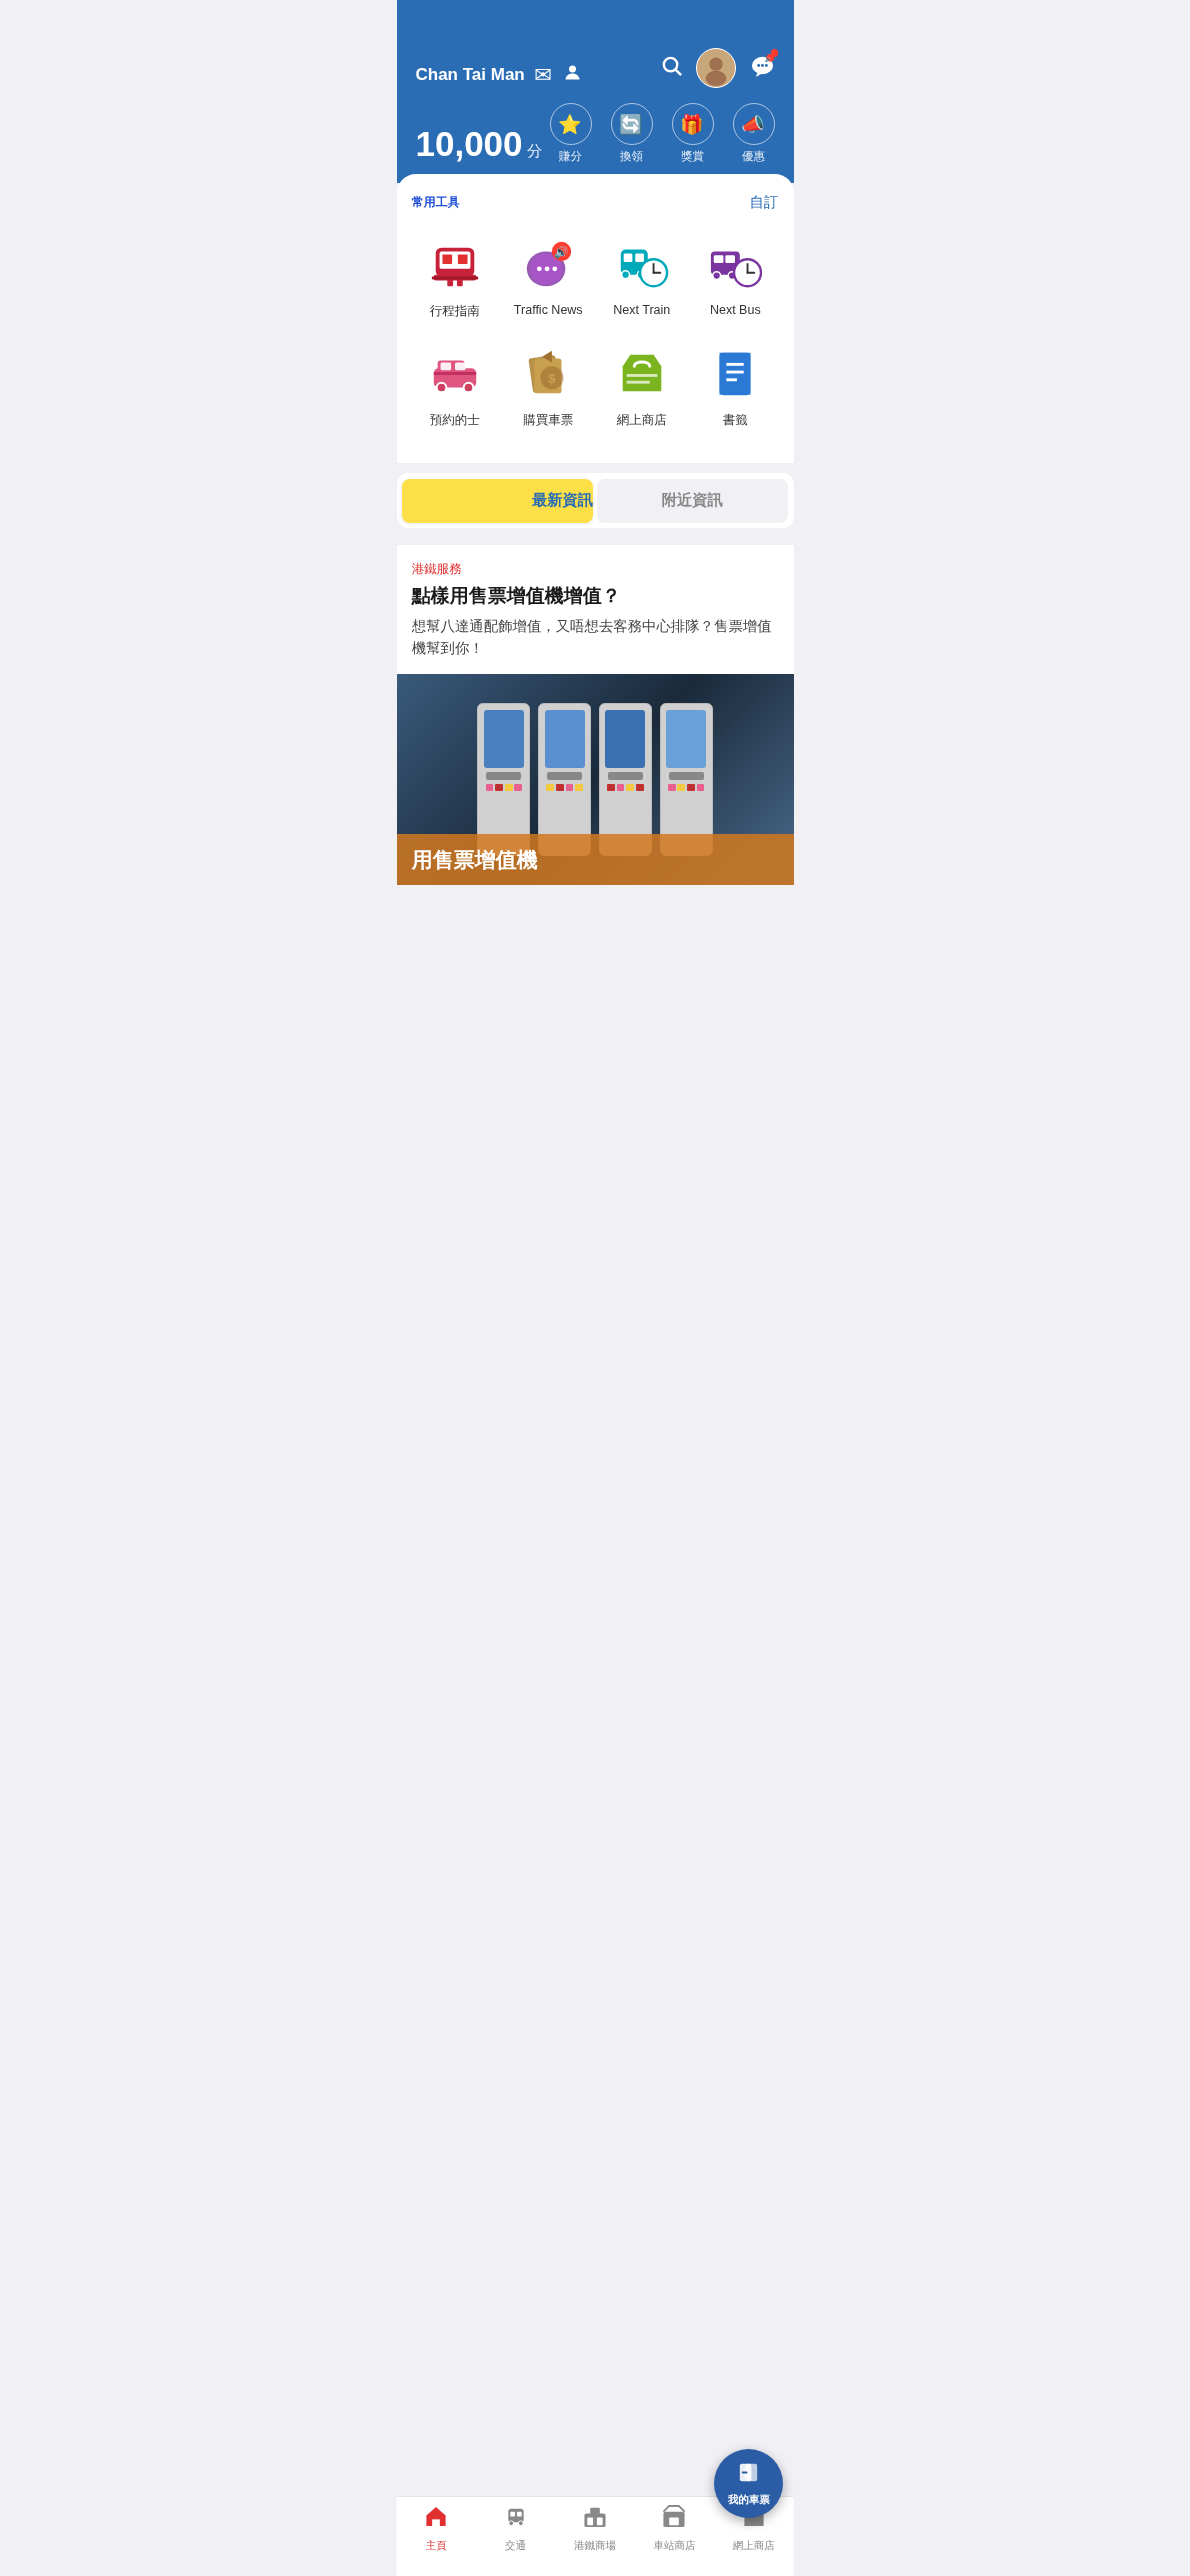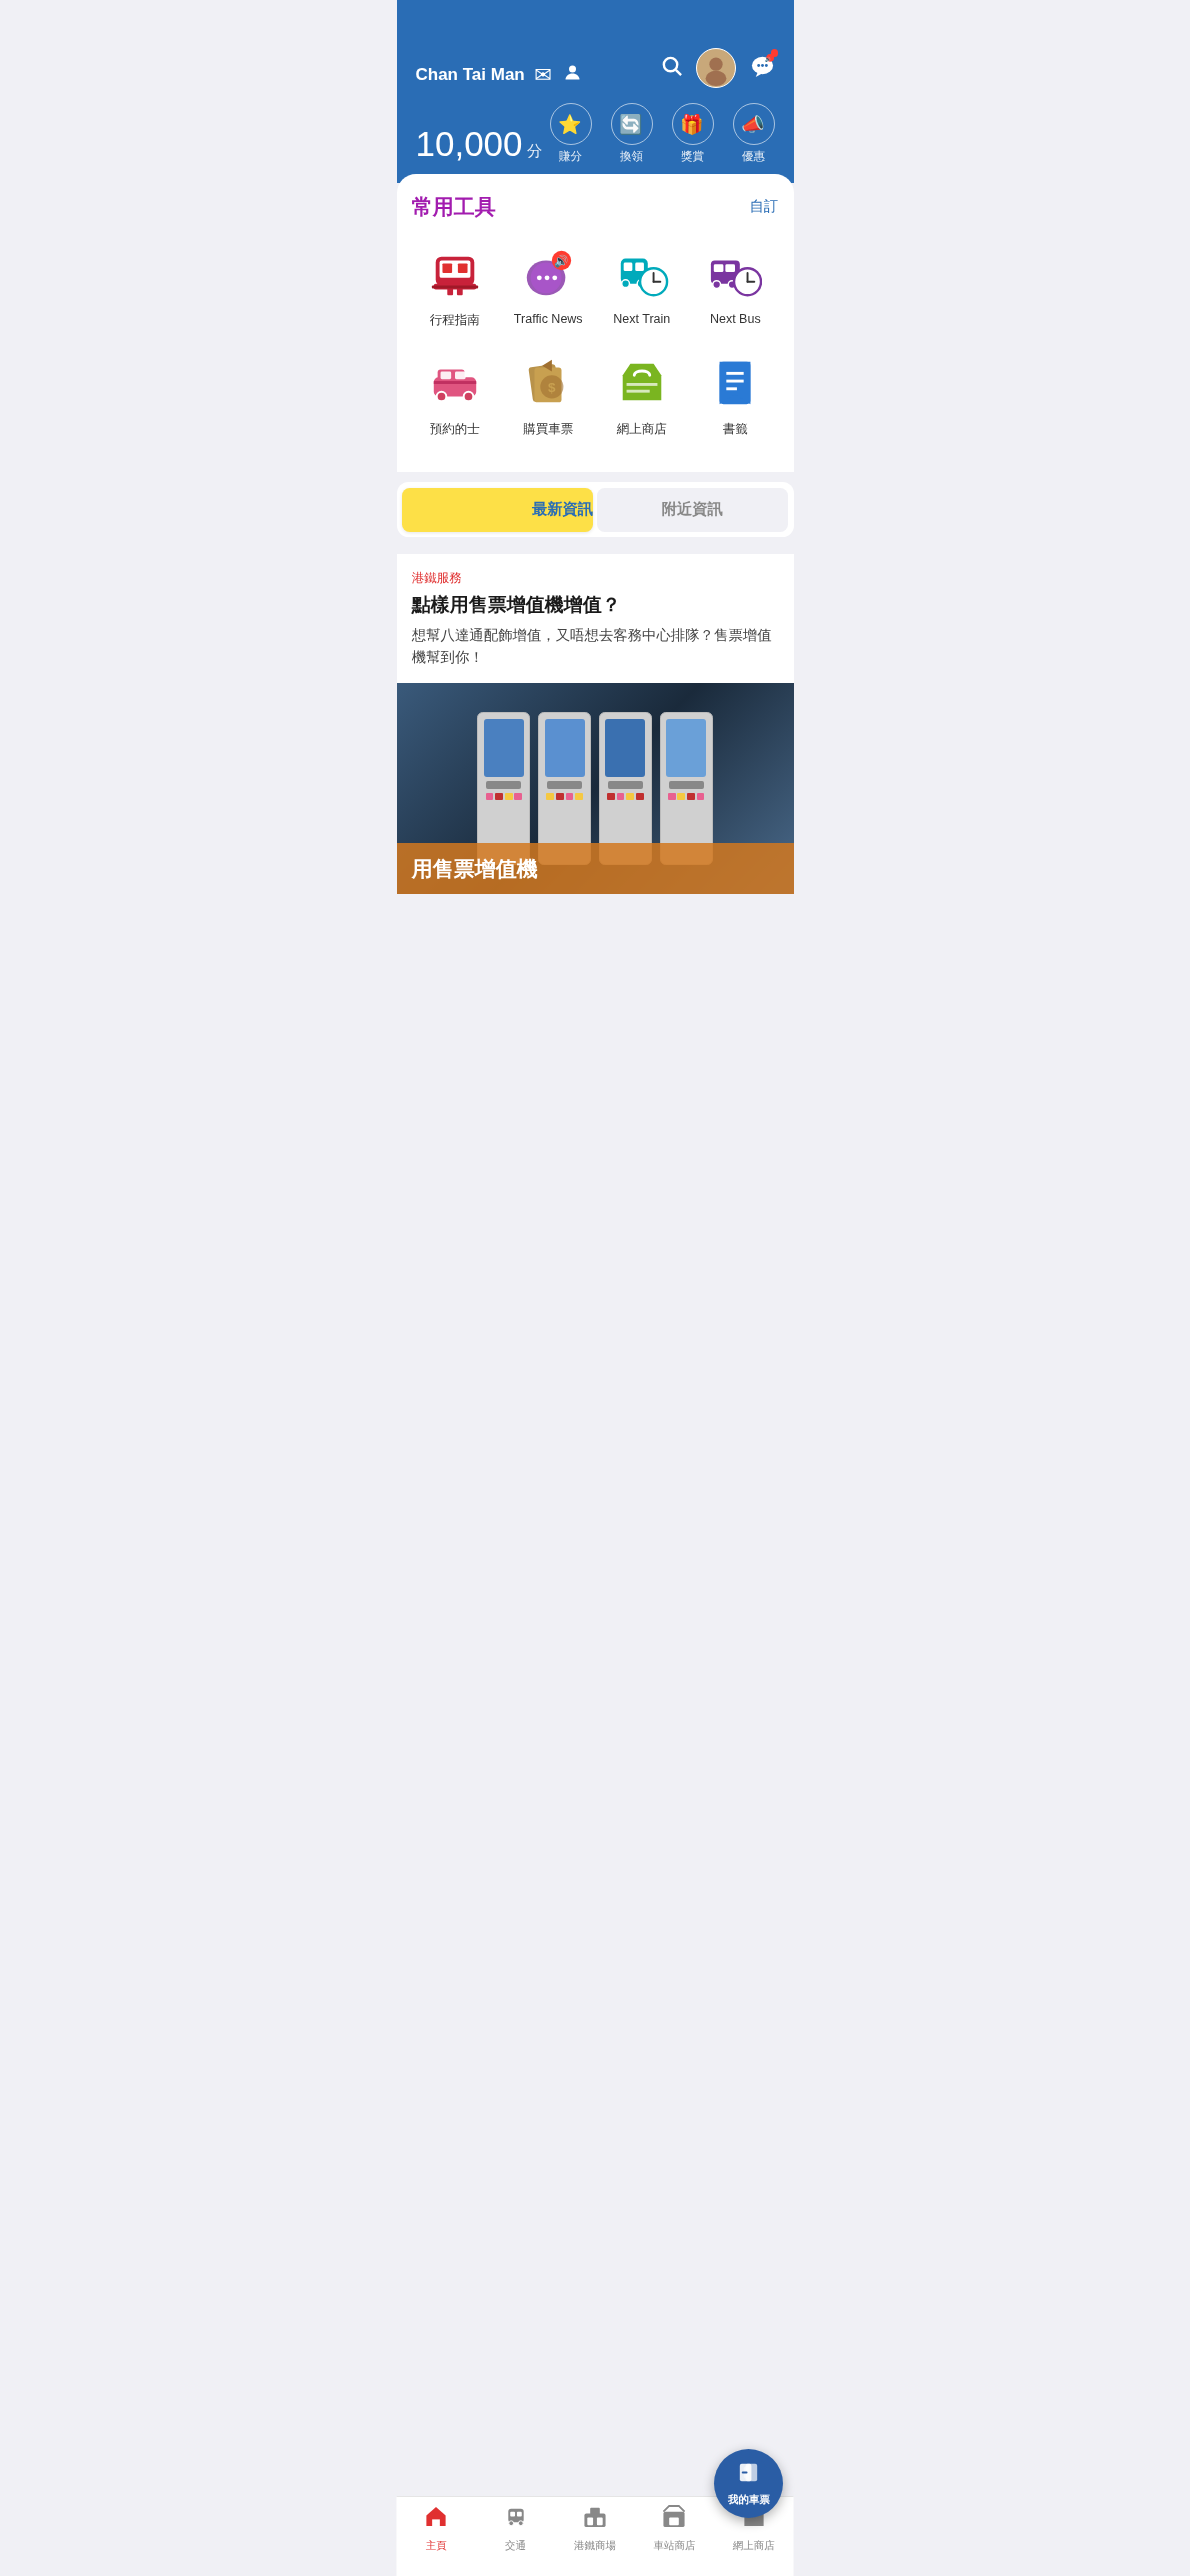--- a/index.html
+++ b/index.html
@@ -73,21 +73,21 @@
       border-radius: 50%;
     }
 
     .header-points-row {
       display: flex;
       align-items: flex-end;
       justify-content: space-between;
     }
     .points-value {
       font-size: 35px;
-      font-weight: 400;
+      font-weight: 700;
       color: white;
     }
     .points-unit {
       font-size: 15.3px;
       color: rgba(255,255,255,0.9);
     }
     .header-actions {
       display: flex;
       gap: 19px;
     }
@@ -121,23 +121,23 @@
       margin-top: -9.6px;
       padding: 19px 15.3px;
     }
     .section-header {
       display: flex;
       justify-content: space-between;
       align-items: center;
       margin-bottom: 15.3px;
     }
     .section-title {
-      font-size: 21px;
+      font-size: 12px;
       font-weight: 700;
-      color: #a21caf;
+      color: #1d4ed8;
     }
     .section-customize {
       font-size: 14.4px;
       color: #2a6db5;
       cursor: pointer;
     }
 
     .tools-grid {
       display: grid;
       grid-template-columns: repeat(4, 1fr);

